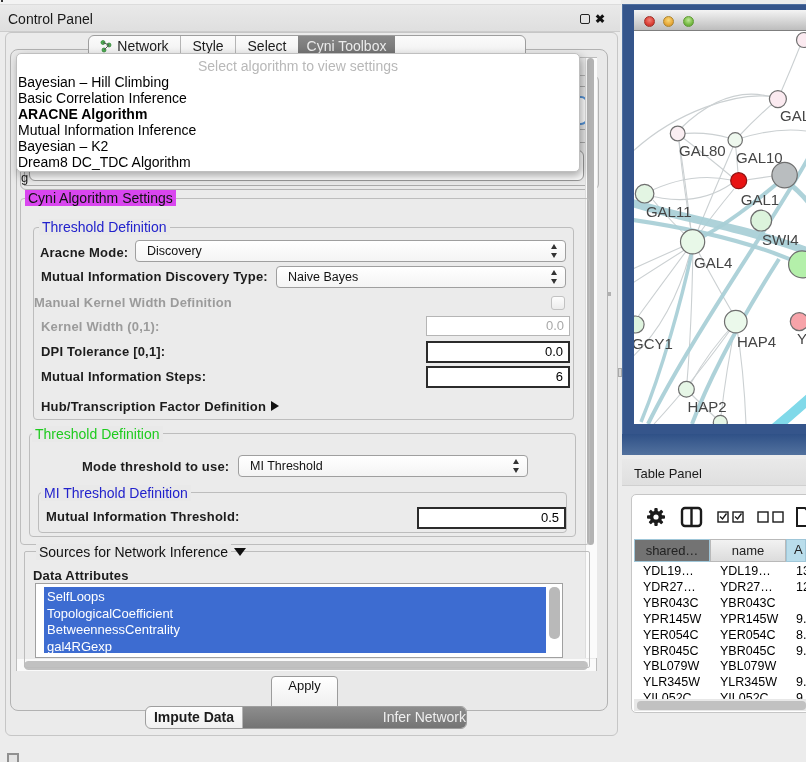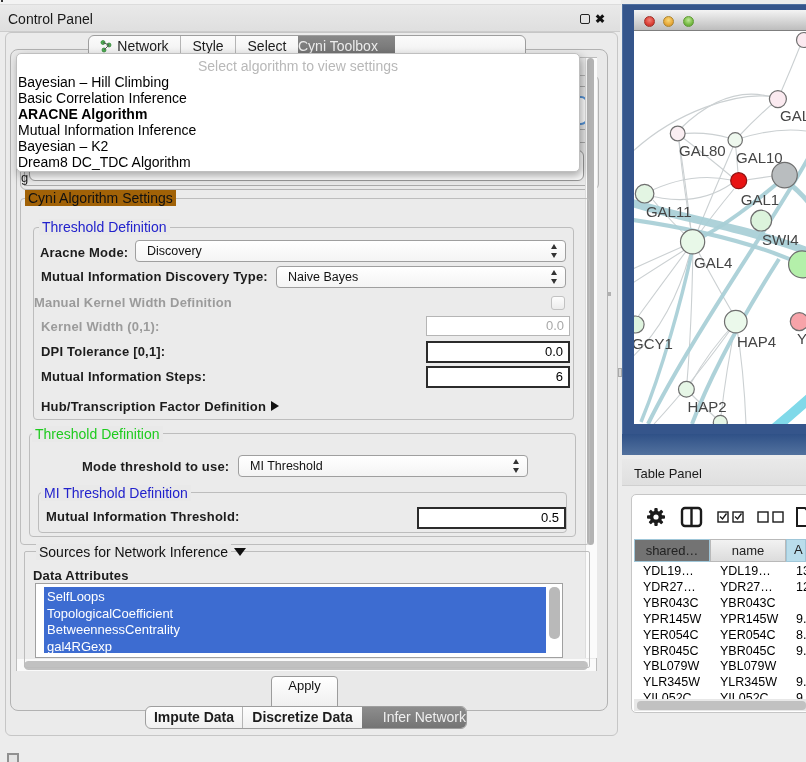--- a/index.html
+++ b/index.html
@@ -37,21 +37,21 @@
 <div class="abs" style="left:24px;top:86px;width:571px;height:44px;border:1px solid #aaa;box-sizing:border-box;"></div>
 <div class="abs" style="left:29px;top:96px;width:559px;height:29px;background:#fff;border:2.5px solid #5693d6;border-radius:7px;box-sizing:border-box;"></div>
 <div class="abs" style="left:24px;top:142px;width:571px;height:44px;border:1px solid #aaa;box-sizing:border-box;"></div>
 <div class="abs" style="left:29px;top:150px;width:555px;height:31px;background:#fff;border:1px solid #999;border-radius:6px;box-sizing:border-box;"></div>
 <div class="abs" style="left:21px;top:170px;font-size:13px;color:#222;">g</div>
 
 <div class="abs" style="left:585px;top:58px;width:11px;height:600px;background:#fbfbfb;border-left:1px solid #ddd;"></div>
 <div class="abs" style="left:587px;top:58px;width:7px;height:487px;background:#b3b3b3;border-radius:3.5px;"></div>
 
 <div class="abs grp" style="left:20px;top:198px;width:570px;height:347px;"></div>
-<div class="abs glbl" style="left:25px;top:190px;background:#a16207;color:#111;">Cyni Algorithm Settings</div>
+<div class="abs glbl" style="left:25px;top:190px;background:#d946ef;color:#111;">Cyni Algorithm Settings</div>
 
 <div class="abs grp" style="left:33px;top:227px;width:541px;height:193px;"></div>
 <div class="abs glbl" style="left:39px;top:219px;color:#2222cc;">Threshold Definition</div>
 
 <div class="abs lbl" style="left:40px;top:245px;">Aracne Mode:</div>
 <div class="abs combo" style="left:135px;top:240px;width:431px;height:22px;">
     <span class="txt">Discovery</span>
     <span class="spin"></span>
   </div>
 <div class="abs lbl" style="left:41px;top:269px;">Mutual Information Discovery Type:</div>
@@ -90,34 +90,33 @@
 
 <div class="abs" style="left:35px;top:583px;width:528px;height:75px;background:#fff;border:1px solid #a0a0a0;box-sizing:border-box;"></div>
 <div class="abs" style="left:44px;top:587px;width:502px;height:66px;background:#3d6cd1;"></div>
 <div class="abs" style="left:47px;top:589px;font-size:13px;color:#fff;line-height:16.5px;">SelfLoops<br>TopologicalCoefficient<br>BetweennessCentrality<br>gal4RGexp</div>
 <div class="abs" style="left:549px;top:587px;width:11px;height:52px;background:#b9b9b9;border-radius:5px;"></div>
 
 <div class="abs" style="left:271px;top:676px;width:67px;height:36px;background:linear-gradient(#ffffff,#ededed);border:1px solid #9c9c9c;border-radius:4px;box-sizing:border-box;text-align:center;font-size:13px;line-height:17px;color:#111;">Apply</div>
 
 <div class="abs" style="left:145px;top:706px;width:322px;height:23px;background:linear-gradient(#fdfdfd,#f0f0f0);border:1px solid #9e9e9e;border-radius:6px;box-sizing:border-box;overflow:hidden;display:flex;">
   <div style="flex:0 0 97px;text-align:center;font-size:14px;font-weight:bold;color:#1c1c1c;line-height:21px;border-right:1px solid #b5b5b5;box-sizing:border-box;">Impute Data</div>
-  <div style="flex:0 0 119px;text-align:center;font-size:14px;font-weight:bold;color:#1c1c1c;line-height:21px;box-sizing:border-box;">Discretize Data</div>
   <div style="flex:1;text-align:right;font-size:14px;color:#efefef;line-height:21px;background:linear-gradient(#8d8d8d,#747474);">Infer Network</div>
 </div>
 
 <div class="abs" style="left:88px;top:35px;width:438px;height:23px;background:linear-gradient(#fbfbfb,#efefef);border:1px solid #9e9e9e;border-radius:6px 6px 0 0;box-sizing:border-box;overflow:hidden;display:flex;font-size:14px;">
   <div style="flex:0 0 92px;text-align:center;color:#1c1c1c;line-height:21px;border-right:1px solid #b5b5b5;box-sizing:border-box;"><svg width="13" height="13" viewBox="0 0 13 13" style="vertical-align:-2px">
         <circle cx="3" cy="2.5" r="2" fill="#4caf50" stroke="#2c7d32" stroke-width=".7"></circle>
         <circle cx="9" cy="5" r="2" fill="#4caf50" stroke="#2c7d32" stroke-width=".7"></circle>
         <circle cx="4" cy="10" r="2" fill="#4caf50" stroke="#2c7d32" stroke-width=".7"></circle>
         <path d="M3 2.5L9 5L4 10" fill="none" stroke="#555" stroke-width="1"></path>
       </svg> Network</div>
   <div style="flex:0 0 55px;text-align:center;color:#1c1c1c;line-height:21px;border-right:1px solid #b5b5b5;box-sizing:border-box;">Style</div>
   <div style="flex:0 0 62px;text-align:center;color:#1c1c1c;line-height:21px;box-sizing:border-box;">Select</div>
-  <div style="flex:0 0 97px;color:#ececec;line-height:21px;background:linear-gradient(#888888,#707070);">Cyni Toolbox</div>
+  <div style="flex:0 0 97px;text-align:center;color:#ececec;line-height:21px;background:linear-gradient(#888888,#707070);">Cyni Toolbox</div>
 </div>
 
 <div class="abs" style="left:16px;top:53px;width:564px;height:119px;background:#fff;border:1px solid #bfbfbf;border-radius:5px;box-shadow:2px 4px 10px rgba(0,0,0,.35);box-sizing:border-box;"></div>
 <div class="abs" style="left:16px;top:58px;width:564px;text-align:center;font-size:14px;color:#b8b8b8;">Select algorithm to view settings</div>
 <div class="abs" style="left:18px;top:74px;font-size:14px;color:#000;line-height:16px;">Bayesian – Hill Climbing<br>Basic Correlation Inference<br><span class="b">ARACNE Algorithm</span><br>Mutual Information Inference<br>Bayesian – K2<br>Dream8 DC_TDC Algorithm</div>
 
 <div class="abs" style="left:622px;top:4px;width:184px;height:451px;background:#35558b;border-top:1px solid #4f6f9f;border-left:1px solid #4f6f9f;box-sizing:border-box;"></div>
 <div class="abs" style="left:622px;top:434px;width:184px;height:21px;background:linear-gradient(#2f5187,#52719e);"></div>
 <div class="abs" style="left:634px;top:10px;width:172px;height:21px;background:linear-gradient(#f4f4f4,#bdbdbd);border-bottom:1px solid #7f7f7f;box-sizing:border-box;"></div>
 <div class="abs" style="left:644px;top:16px;width:11px;height:11px;border-radius:50%;background:radial-gradient(circle at 50% 35%,#f08077,#dc3f35 60%,#b13128);border:.5px solid #a03028;box-sizing:border-box;"></div>

